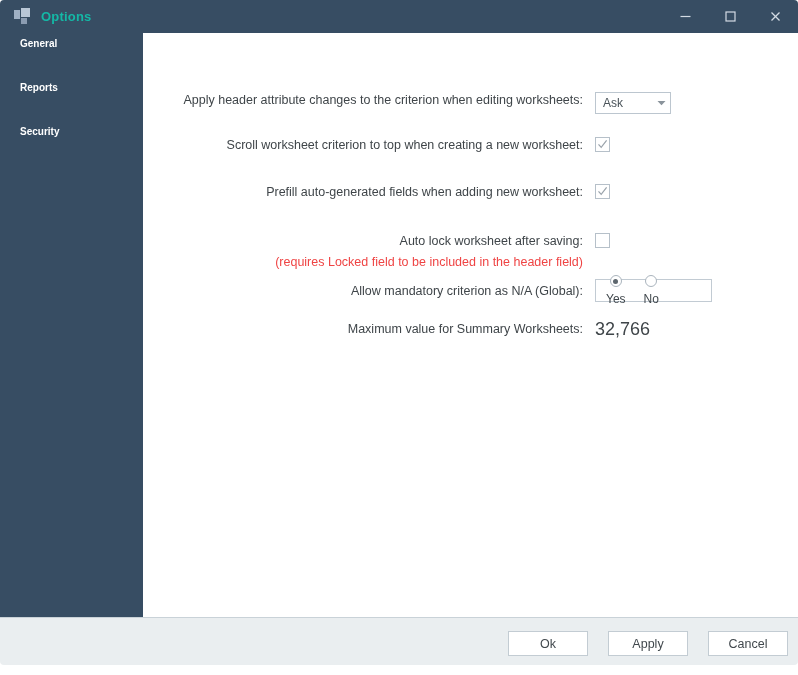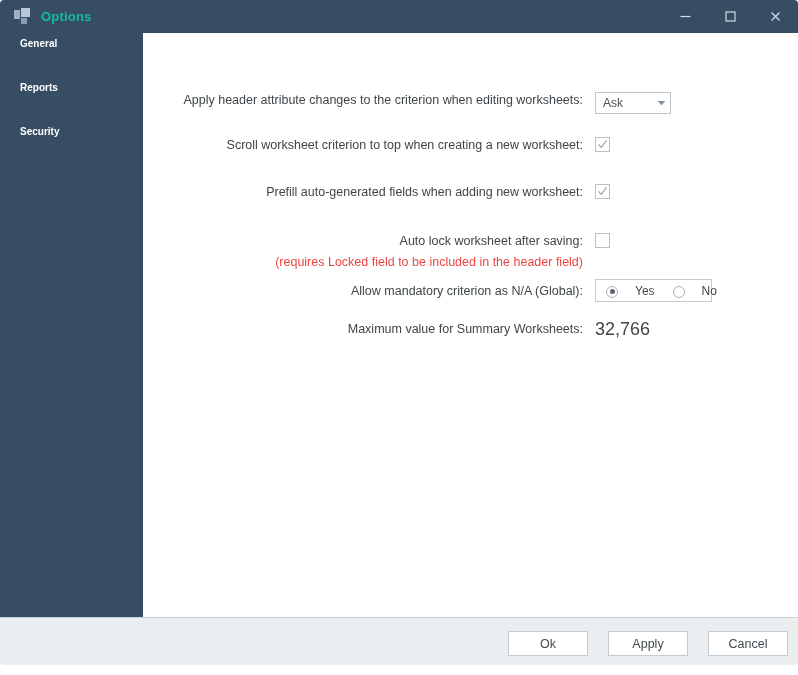--- a/index.html
+++ b/index.html
@@ -193,23 +193,24 @@
     height: 23px;
     border: 1px solid #c2cbd3;
     background: #ffffff;
     box-sizing: border-box;
     display: flex;
     align-items: center;
     cursor: default;
   }
   .radio {
     display: flex;
-    align-items: flex-end;
-    gap: 17px;
+    align-items: center;
+    gap: 5px;
     margin-left: 10px;
+    flex-direction: column;
   }
   .radio .dot {
     width: 12px;
     height: 12px;
     border-radius: 50%;
     border: 1px solid #aab4bd;
     background: #fff;
     position: relative;
     box-sizing: border-box;
   }

